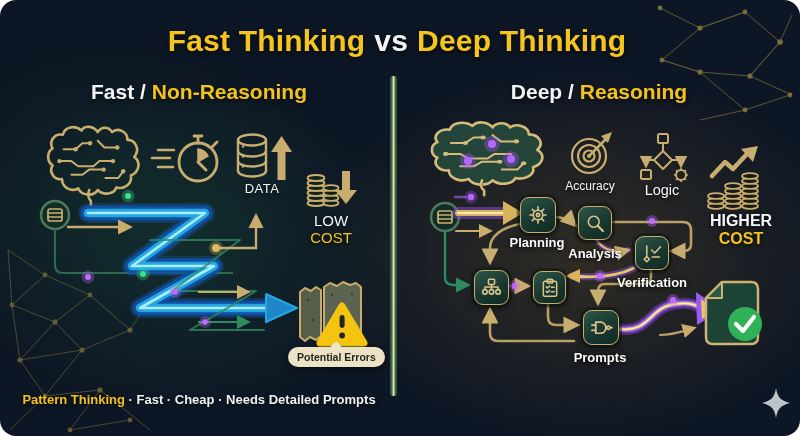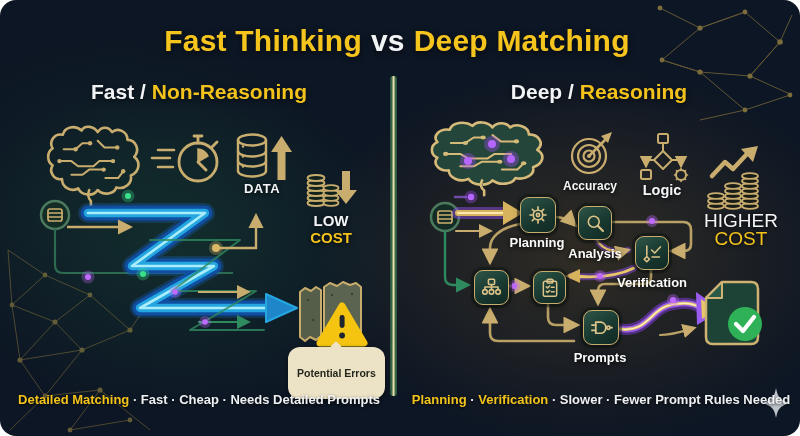--- a/index.html
+++ b/index.html
@@ -11,31 +11,31 @@
       #0d1624;}
   svg{display:block}
   .abs{position:absolute}
   .ctr{transform:translateX(-50%);white-space:nowrap;text-align:center}
   #title{left:397px;top:24px;font-size:30px;font-weight:800;letter-spacing:.2px;color:#f6c51d;
          text-shadow:0 2px 6px rgba(0,0,0,.6)}
   #title .vs{color:#f2f3f5;margin:12px 9px}
   .hdr{font-size:21px;font-weight:800;color:#f2f3f5;text-shadow:0 2px 5px rgba(0,0,0,.55)}
   .hdr .g{color:#f3c31b;margin-left:6px}
   .gold{color:#f3c31b}
-  .lbl{font-weight:700;color:#f4f5f6;text-shadow:0 1px 4px rgba(0,0,0,.85)}
+  .lbl{font-weight:400;color:#f4f5f6;text-shadow:0 1px 4px rgba(0,0,0,.85)}
   .nlbl{font-size:13px;font-weight:800;color:#fafafa;text-shadow:0 1px 5px rgba(0,0,0,.95)}
-  .cost{font-size:15px;line-height:17px;font-weight:700}
-  .cost2{font-size:19px;line-height:18px;font-weight:400}
+  .cost{font-size:15px;line-height:17px;font-weight:400}
+  .cost2{font-size:16px;line-height:18px;font-weight:700}
   .node{position:absolute;border-radius:9px;border:1.5px solid #c9ad6e;
         background:linear-gradient(150deg,#2b5144 8%,#183830 55%,#102a24);
         box-shadow:0 0 0 3px rgba(10,20,16,.45), 0 2px 6px rgba(0,0,0,.5);
         display:flex;align-items:center;justify-content:center}
   .node svg{stroke:#dcc389;fill:none;stroke-width:1.8;stroke-linecap:round;stroke-linejoin:round}
   .pill{position:absolute;background:#ece3c6;color:#23261c;font-size:10.5px;font-weight:800;
-        padding:20px 9px;border-radius:12px;white-space:nowrap;box-shadow:0 2px 5px rgba(0,0,0,.5)}
+        padding:4px 9px;border-radius:12px;white-space:nowrap;box-shadow:0 2px 5px rgba(0,0,0,.5)}
   .pill .caret{position:absolute;top:-4px;left:50%;width:9px;height:9px;background:#ece3c6;
         transform:translateX(-50%) rotate(45deg);border-radius:2px}
   .divider{position:absolute;left:390px;top:76px;width:7px;height:320px;border-radius:3px;
         background:linear-gradient(90deg,#24503a 0%,#3c6b4c 28%,#e9dca6 46%,#e9dca6 56%,#3c6b4c 74%,#24503a 100%)}
   .footer{position:absolute;transform:translateX(-50%);white-space:nowrap;
         font-size:13px;font-weight:800;color:#eef0f2;text-shadow:0 1px 3px rgba(0,0,0,.7)}
 </style>
 </head>
 <body>
 
@@ -396,21 +396,21 @@
   <div class="node" style="left:583px;top:310px;width:34px;height:33px">
     <svg width="23" height="23" viewBox="0 0 24 24">
       <path d="M 6 6.5 H 11.5 A 5.8 5.8 0 0 1 11.5 18 H 6 Z"></path>
       <path d="M 2 9.5 H 6 M 2 15 H 6"></path>
       <circle cx="19.2" cy="12.2" r="1.7"></circle>
         <path d="M 21 12.2 H 23"></path>
     </svg>
   </div>
 
   <div class="abs ctr" id="title">
-    <span>Fast Thinking</span><span class="vs">vs</span><span>Deep Matching</span>
+    <span>Fast Thinking</span><span class="vs">vs</span><span>Deep Thinking</span>
   </div>
 
   <div class="abs ctr hdr" style="left:199px;top:80px">
     <span>Fast /</span><span class="g">Non-Reasoning</span>
   </div>
   <div class="abs ctr hdr" style="left:599px;top:80px">
     <span>Deep /</span><span class="g">Reasoning</span>
   </div>
 
   <div class="abs ctr lbl" style="left:262px;top:181px;font-size:13px;letter-spacing:.5px">DATA</div>
@@ -430,23 +430,17 @@
   <div class="abs ctr nlbl" style="left:595px;top:246px">Analysis</div>
   <div class="abs ctr nlbl" style="left:652px;top:275px">Verification</div>
   <div class="abs ctr nlbl" style="left:600px;top:350px">Prompts</div>
 
   <div class="pill" style="left:288px;top:347px">
     <div class="caret"></div>
     <span>Potential Errors</span>
   </div>
 
   <div class="footer" style="left:199px;top:392px">
-    <span class="gold">Detailed Matching</span>
+    <span class="gold">Pattern Thinking</span>
     <span>· Fast · Cheap · Needs Detailed Prompts</span>
   </div>
-  <div class="footer" style="left:601px;top:392px">
-    <span class="gold">Planning</span>
-    <span>·</span>
-    <span class="gold">Verification</span>
-    <span>· Slower · Fewer Prompt Rules Needed</span>
-  </div>
 
 </div>
 
 </body></html>

